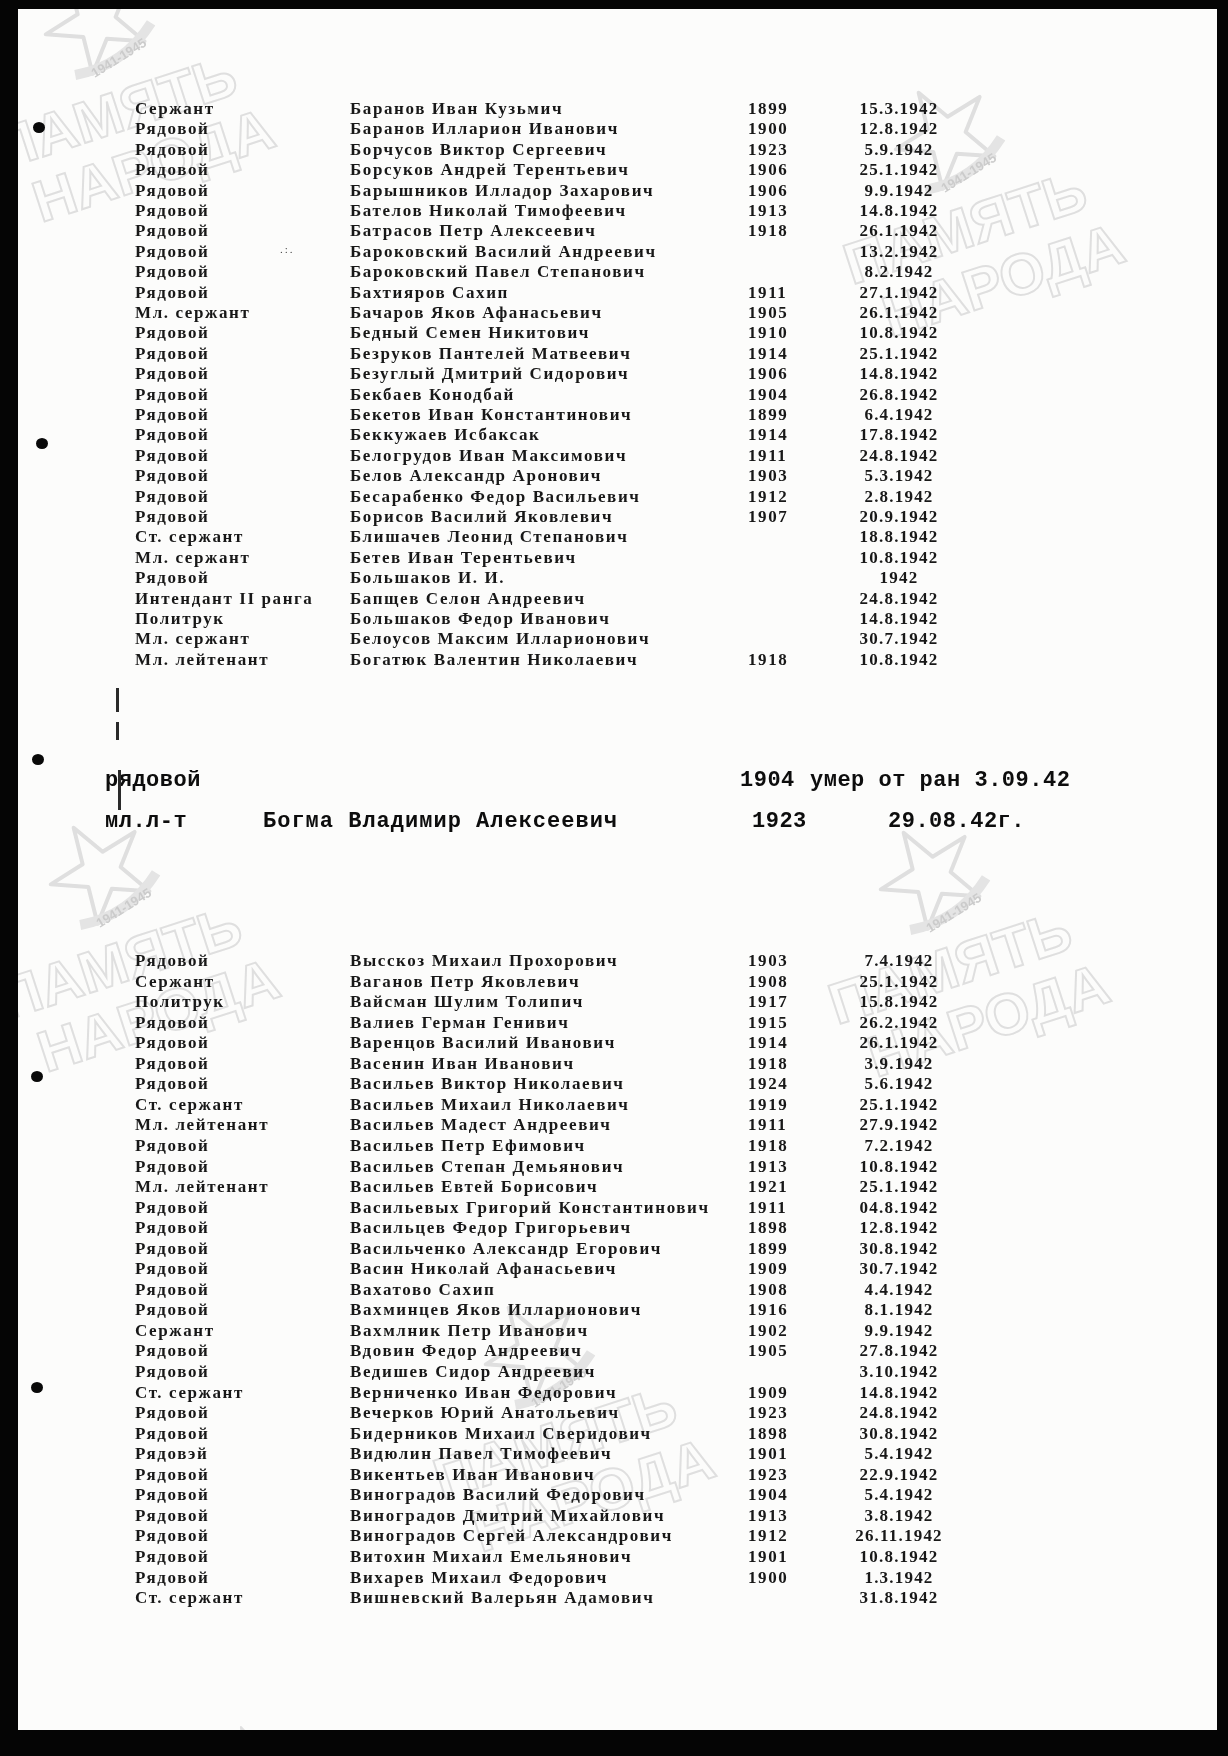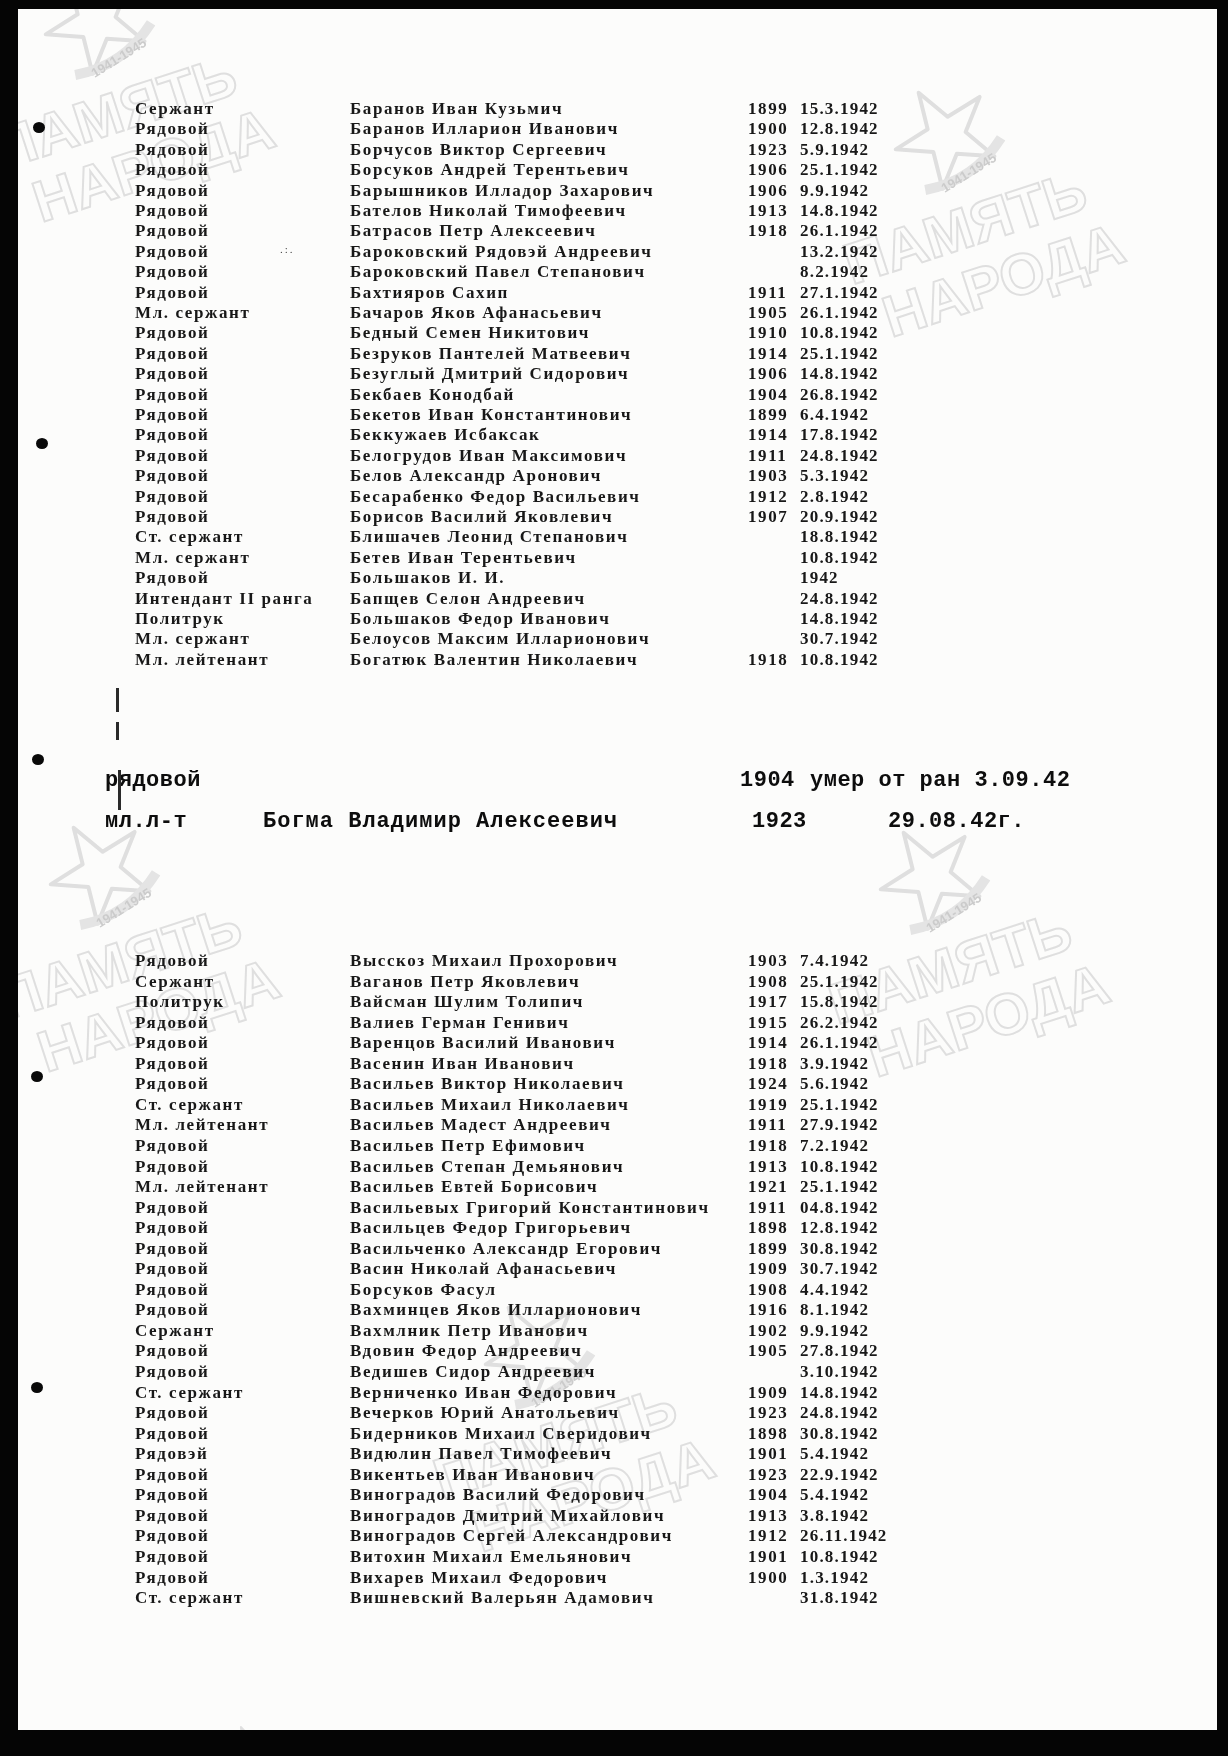--- a/index.html
+++ b/index.html
@@ -29,21 +29,21 @@
   .wm6{left:100px;top:1640px;transform:rotate(-10deg) scale(.55);}
 
   
   .content{position:absolute;left:0;top:0;width:1228px;height:1756px;z-index:3;}
   .row{position:absolute;left:0;width:1228px;height:21px;
        color:#181818;font-weight:700;font-size:17px;letter-spacing:1.6px;white-space:nowrap;}
   .cell{position:absolute;top:0;}
   .rank{left:135px;}
   .name{left:350px;}
   .year{left:748px;}
-  .date{left:800px;width:198px;text-align:left;letter-spacing:1.2px;}
+  .date{left:800px;width:198px;text-align:center;letter-spacing:1.2px;}
 
   
   .insert-row{position:absolute;left:0;width:1228px;height:34px;color:#0d0d0d;
       font-family:"Liberation Mono",monospace;font-weight:700;font-size:22px;
       letter-spacing:.5px;white-space:nowrap;}
   .insert-row .rank{left:105px;}
   .insert-row .name{left:263px;letter-spacing:1px;}
   .insert-row .year{left:740px;}
   .insert-row .idate{position:absolute;left:810px;}
   .insert-row.second .year{left:752px;}
@@ -165,21 +165,21 @@
         <span class="cell date">14.8.1942</span>
       </div>
       <div class="row" style="top: 221.4px;">
         <span class="cell rank">Рядовой</span>
         <span class="cell name">Батрасов Петр Алексеевич</span>
         <span class="cell year">1918</span>
         <span class="cell date">26.1.1942</span>
       </div>
       <div class="row" style="top: 241.8px;">
         <span class="cell rank">Рядовой</span>
-        <span class="cell name">Бароковский Рядовэй Андреевич</span>
+        <span class="cell name">Бароковский Василий Андреевич</span>
         <span class="cell year"></span>
         <span class="cell date">13.2.1942</span>
       </div>
       <div class="row" style="top: 262.2px;">
         <span class="cell rank">Рядовой</span>
         <span class="cell name">Бароковский Павел Степанович</span>
         <span class="cell year"></span>
         <span class="cell date">8.2.1942</span>
       </div>
       <div class="row" style="top: 282.6px;">
@@ -402,21 +402,21 @@
         <span class="cell date">30.8.1942</span>
       </div>
       <div class="row" style="top: 1259.25px;">
         <span class="cell rank">Рядовой</span>
         <span class="cell name">Васин Николай Афанасьевич</span>
         <span class="cell year">1909</span>
         <span class="cell date">30.7.1942</span>
       </div>
       <div class="row" style="top: 1279.8px;">
         <span class="cell rank">Рядовой</span>
-        <span class="cell name">Борсуков Фасул</span>
+        <span class="cell name">Вахатово Сахип</span>
         <span class="cell year">1908</span>
         <span class="cell date">4.4.1942</span>
       </div>
       <div class="row" style="top: 1300.35px;">
         <span class="cell rank">Рядовой</span>
         <span class="cell name">Вахминцев Яков Илларионович</span>
         <span class="cell year">1916</span>
         <span class="cell date">8.1.1942</span>
       </div>
       <div class="row" style="top: 1320.9px;">

